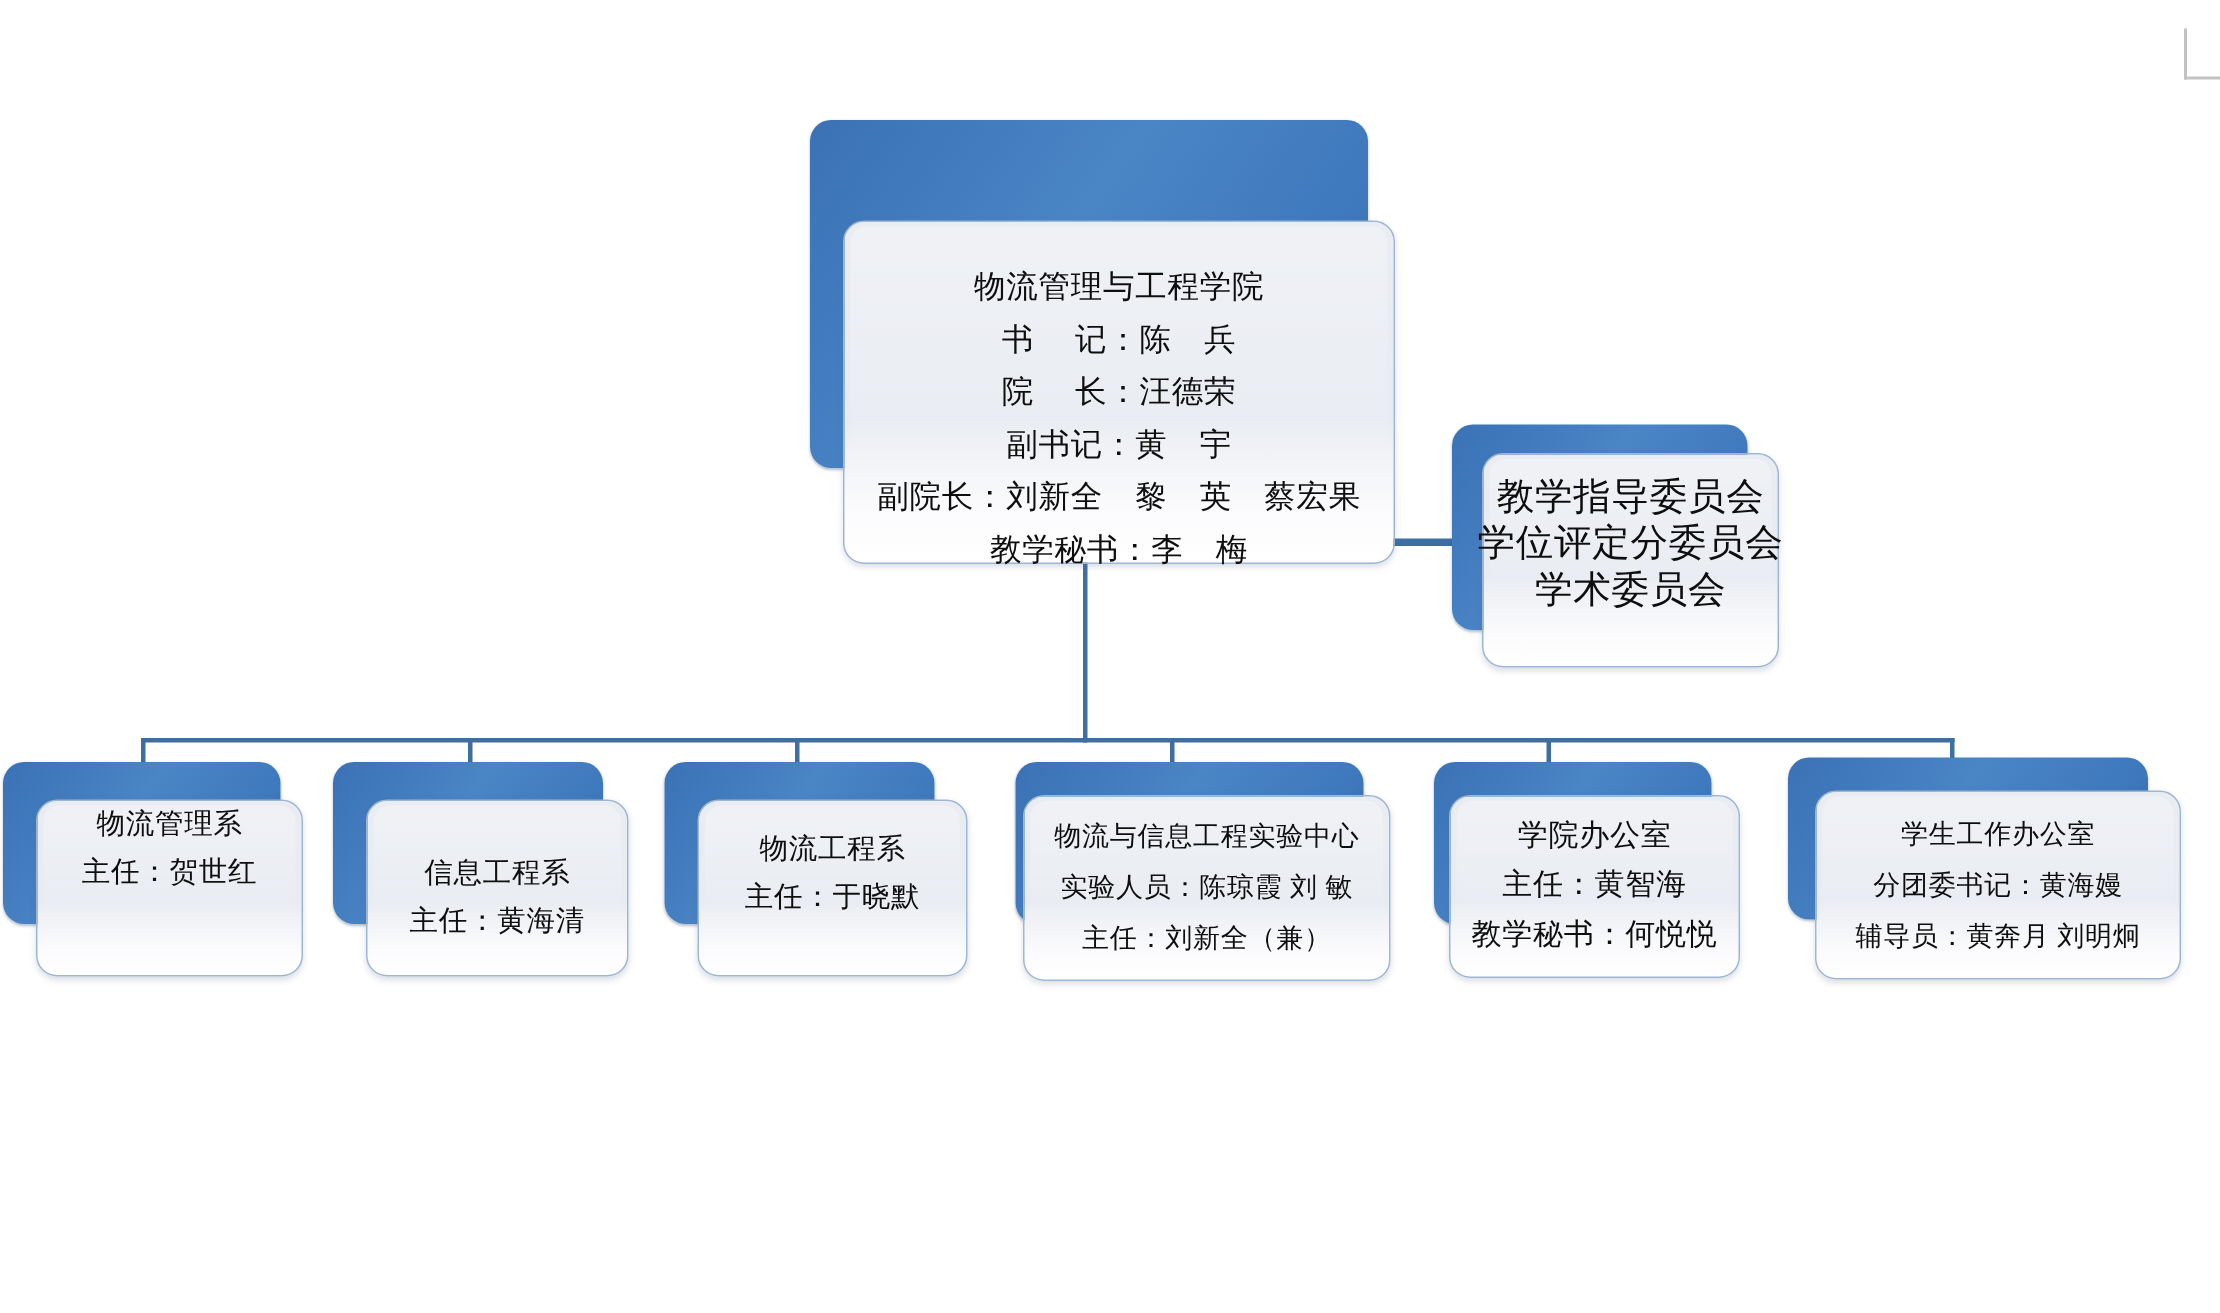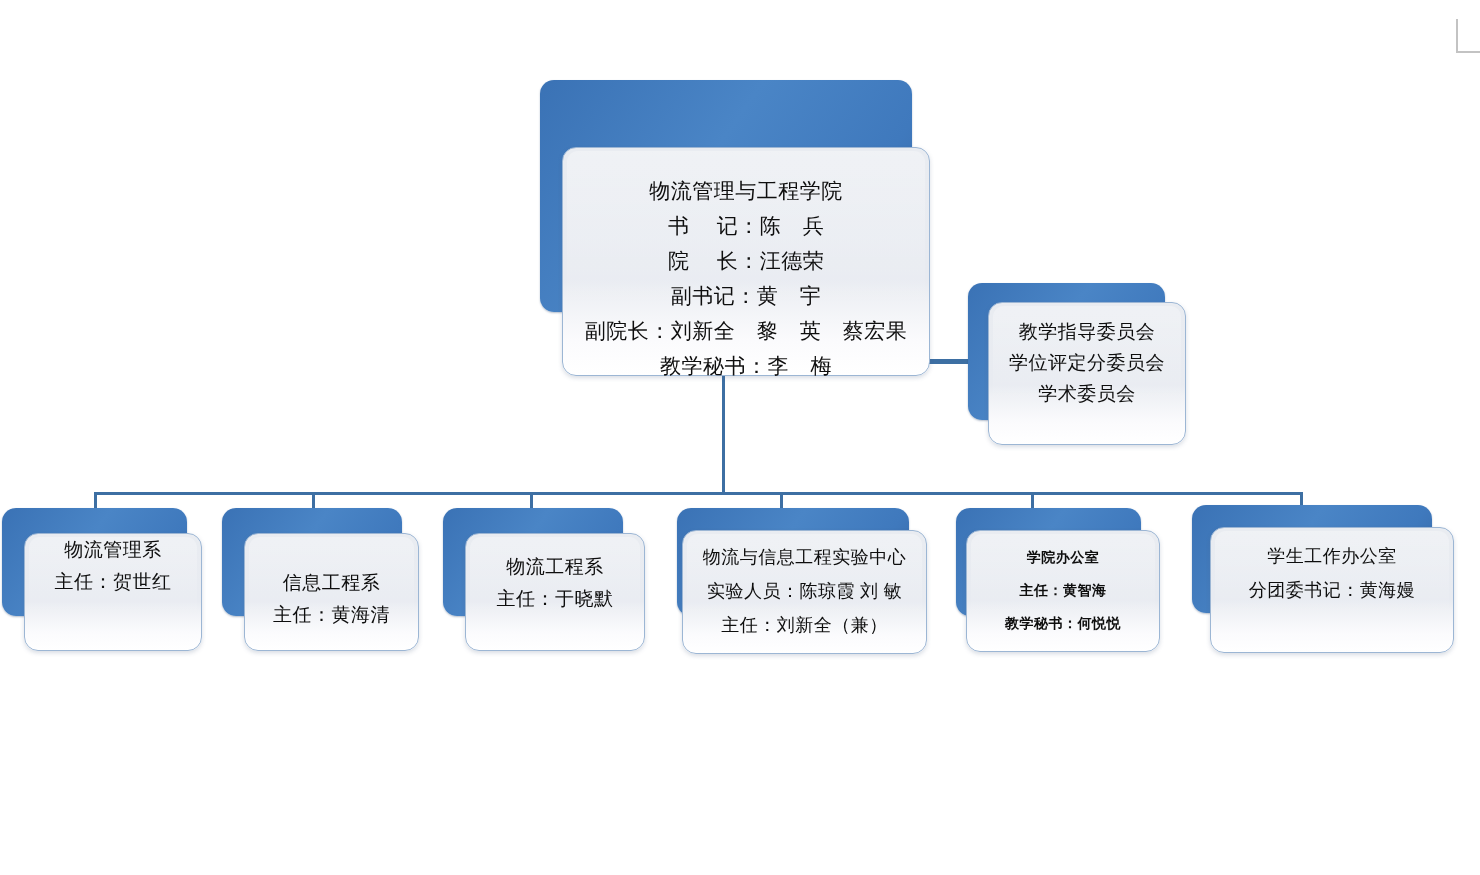--- a/index.html
+++ b/index.html
@@ -101,21 +101,21 @@
   
   #node-college { left: 540px; top: 80px; width: 392px; height: 250px; }
   #node-college .back  { width: 372px; height: 232px; }
   #node-college .front { left: 22px; top: 19px; width: 368px; height: 229px; padding-top: 26px; margin-top: 48px; }
   #node-college .label { font-size: 21px; line-height: 35px; }
 
   
   #node-committees { left: 968px; top: 283px; width: 220px; height: 163px; }
   #node-committees .back  { width: 197px; height: 137px; }
   #node-committees .front { left: 20px; top: 19px; width: 198px; height: 143px; padding-top: 13px; }
-  #node-committees .label { font-size: 19px; line-height: 31px; }
+  #node-committees .label { font-size: 25px; line-height: 31px; }
 
   
   .node.leaf .label { font-size: 19px; line-height: 32px; }
   .node.leaf .back  { height: 108px; }
   .node.leaf .front { left: 22px; top: 25px; }
 
   #node-dept-lm      { left: 2px;    top: 508px; width: 222px; height: 148px; }
   #node-dept-lm .back  { width: 185px; }
   #node-dept-lm .front { width: 178px; height: 118px; }
 
@@ -128,21 +128,21 @@
   #node-dept-le .front { width: 180px; height: 118px; padding-top: 17px; }
 
   #node-lab-center   { left: 677px;  top: 508px; width: 258px; height: 150px; }
   #node-lab-center .back  { width: 232px; }
   #node-lab-center .front { left: 5px; top: 22px; width: 245px; height: 124px; padding-top: 9px; }
   #node-lab-center .label { font-size: 18px; line-height: 34px; }
 
   #node-office       { left: 956px;  top: 508px; width: 212px; height: 148px; }
   #node-office .back  { width: 185px; }
   #node-office .front { left: 10px; top: 22px; width: 194px; height: 122px; padding-top: 10px; }
-  #node-office .label { font-size: 14px; line-height: 33px; font-weight: bold; }
+  #node-office .label { font-size: 20px; line-height: 33px; }
 
   #node-student-aff  { left: 1192px; top: 505px; width: 270px; height: 152px; }
   #node-student-aff .back  { width: 240px; }
   #node-student-aff .front { left: 18px; top: 22px; width: 244px; height: 126px; padding-top: 11px; }
   #node-student-aff .label { font-size: 18px; line-height: 34px; }
 </style>
 </head>
 <body>
 
 <div id="canvas">
@@ -226,16 +226,17 @@
       <div class="label">主任：黄智海</div>
       <div class="label">教学秘书：何悦悦</div>
     </div>
   </div>
 
   <div class="node leaf" id="node-student-aff">
     <div class="back"></div>
     <div class="front">
       <div class="label">学生工作办公室</div>
       <div class="label">分团委书记：黄海嫚</div>
+      <div class="label">辅导员：黄奔月 刘明炯</div>
     </div>
   </div>
 
 </div>
 
 </body></html>

